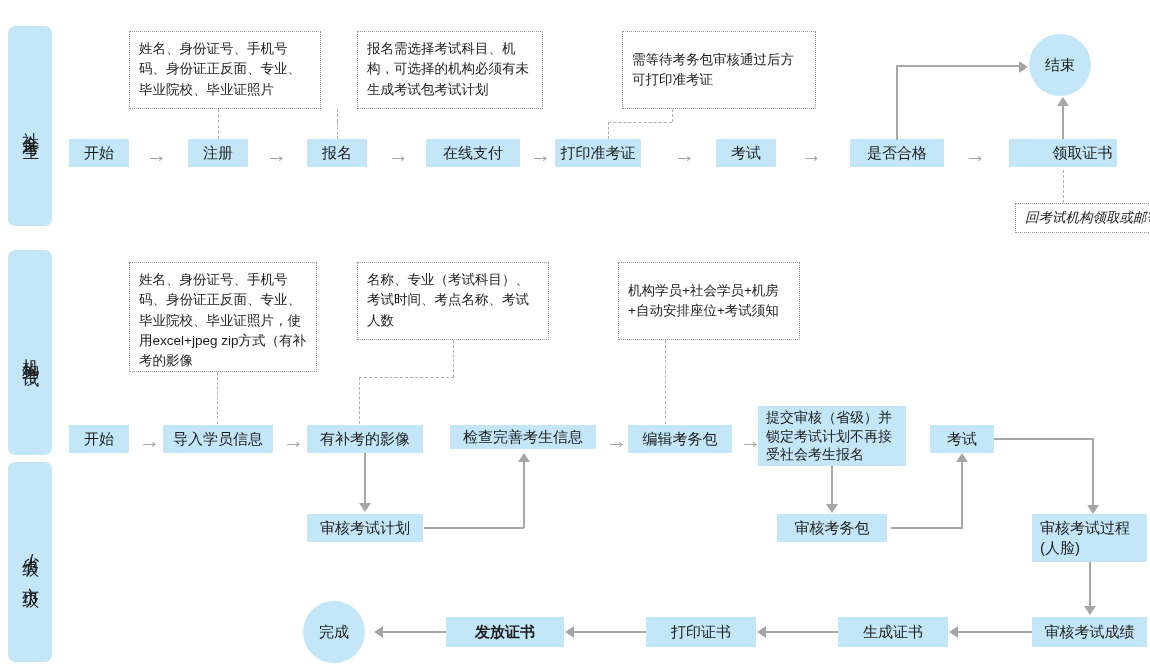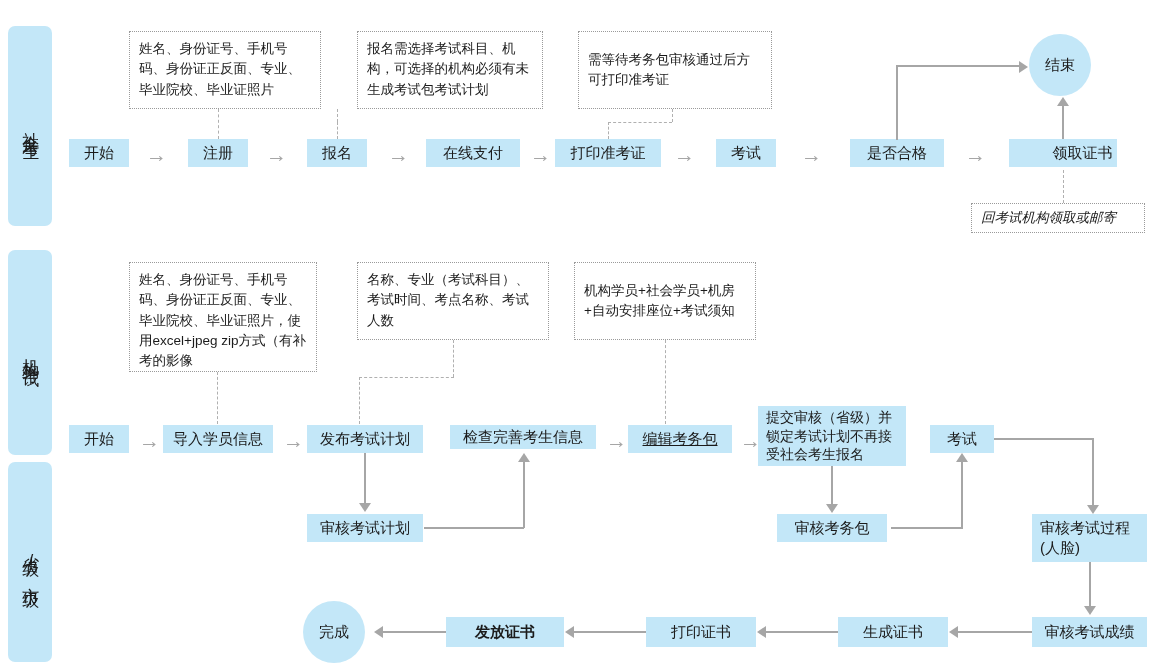--- a/index.html
+++ b/index.html
@@ -63,21 +63,21 @@
     border:1px dotted #9a9a9a;
     background:transparent;
     color:#1b1b1b;
     font-size:13.5px;
     line-height:1.5;
     box-sizing:border-box;
     padding:7px 9px;
     text-align:left;
     white-space:pre-wrap;
   }
-  .note.center{display:flex;align-items:center;}
+  .note.center{display:flex;align-items:center;margin-left:44px;}
 
   
   .hline,.vline{position:absolute;background:#a6a6a6;}
   .hline{height:2px;}
   .vline{width:2px;}
   .dline-h,.dline-v{position:absolute;}
   .dline-h{height:0;border-top:1px dashed #b0b0b0;}
   .dline-v{width:0;border-left:1px dashed #b0b0b0;}
 
   
@@ -126,21 +126,21 @@
 
   <div class="node" style="left:188px;top:139px;width:60px;height:28px;">注册</div>
   <div class="arrow" style="left:266px;top:144px;">→</div>
 
   <div class="node" style="left:307px;top:139px;width:60px;height:28px;">报名</div>
   <div class="arrow" style="left:388px;top:144px;">→</div>
 
   <div class="node" style="left:426px;top:139px;width:94px;height:28px;">在线支付</div>
   <div class="arrow" style="left:530px;top:144px;">→</div>
 
-  <div class="node" style="left:555px;top:139px;width:106px;height:28px;">打印准考证</div>
+  <div class="node" style="left:555px;top:139px;width:86px;height:28px;">打印准考证</div>
   <div class="arrow" style="left:674px;top:144px;">→</div>
 
   <div class="node" style="left:716px;top:139px;width:60px;height:28px;">考试</div>
   <div class="arrow" style="left:801px;top:144px;">→</div>
 
   <div class="node" style="left:850px;top:139px;width:94px;height:28px;">是否合格</div>
   <div class="arrow" style="left:965px;top:144px;">→</div>
 
   <div class="node" style="left:1009px;top:139px;width:108px;height:28px;padding-left:43px;">领取证书</div>
 
@@ -164,26 +164,26 @@
   <div class="dline-v" style="left:359px;top:377px;height:47px;"></div>
 
   <div class="dline-v" style="left:665px;top:340px;height:84px;"></div>
 
   <div class="node" style="left:69px;top:425px;width:60px;height:28px;">开始</div>
   <div class="arrow" style="left:139px;top:430px;">→</div>
 
   <div class="node" style="left:163px;top:425px;width:110px;height:28px;text-align:center;">导入学员信息</div>
   <div class="arrow" style="left:283px;top:430px;">→</div>
 
-  <div class="node" style="left:307px;top:425px;width:116px;height:28px;">发布考试计划</div>
+  <div class="node" style="left:307px;top:425px;width:116px;height:28px;">有补考的影像</div>
 
   <div class="node" style="left:450px;top:425px;width:146px;height:24px;">检查完善考生信息</div>
   <div class="arrow" style="left:606px;top:430px;">→</div>
 
-  <div class="node" style="left:628px;top:425px;width:104px;height:28px;text-decoration:underline;">编辑考务包</div>
+  <div class="node" style="left:628px;top:425px;width:104px;height:28px;">编辑考务包</div>
   <div class="arrow" style="left:740px;top:430px;">→</div>
 
   <div class="node left" style="left:758px;top:406px;width:148px;height:60px;font-size:14px;">提交审核（省级）并锁定考试计划不再接受社会考生报名</div>
 
   <div class="node" style="left:930px;top:425px;width:64px;height:28px;">考试</div>
 
   <div class="vline" style="left:364px;top:453px;height:52px;"></div>
   <div class="head down" style="left:359px;top:503px;"></div>
 
   <div class="hline" style="left:424px;top:527px;width:100px;"></div>

